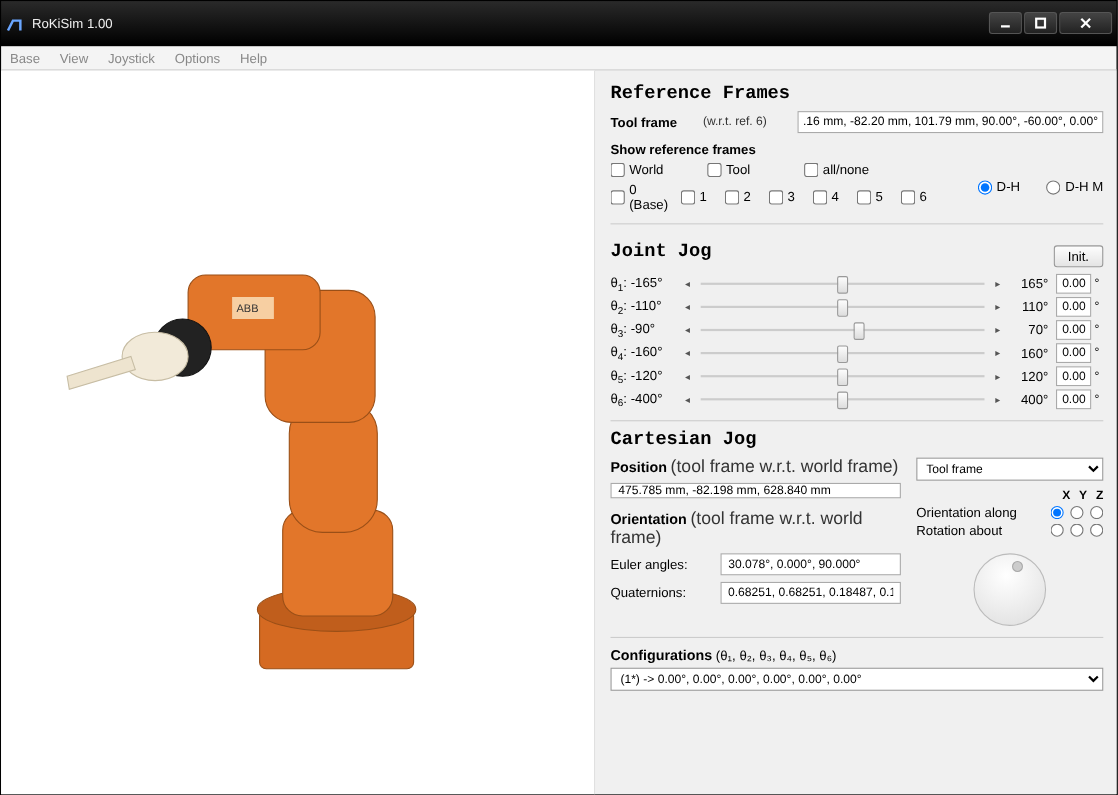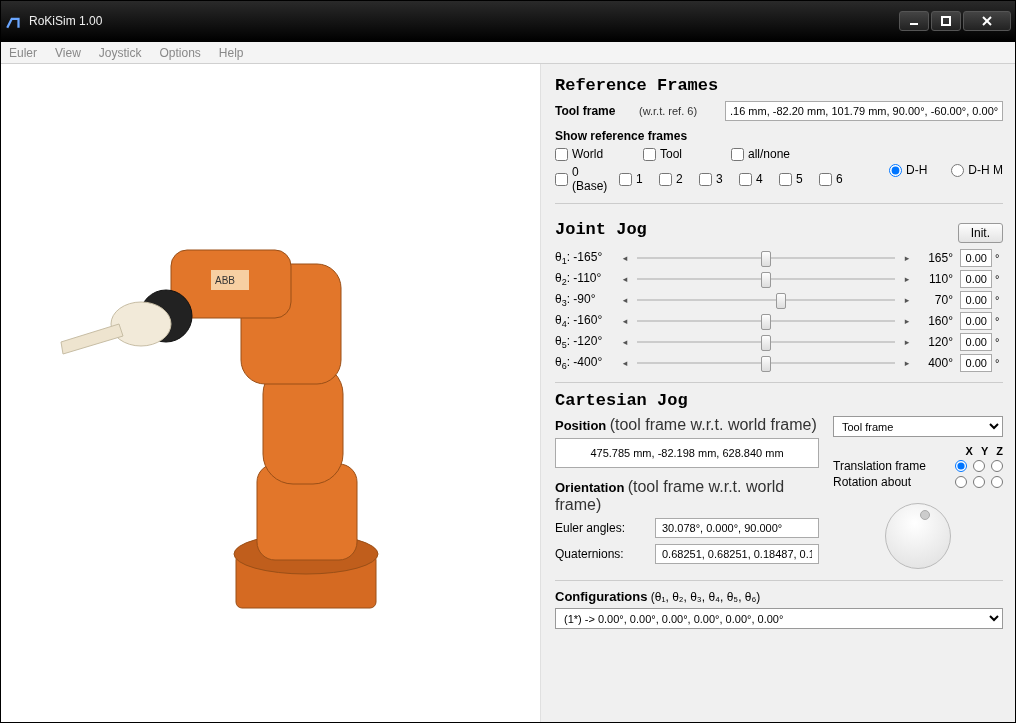--- a/index.html
+++ b/index.html
@@ -54,21 +54,21 @@
 .joint-max { width: 36px; text-align: right; font-size: 12px; }
 .joint-val { width: 32px; border: 1px solid #aaa; background: #fff; padding: 1px 4px; text-align: right; font-size: 11px; height: 18px; margin-left: 4px; }
 .deg { width: 8px; font-size: 11px; }
 
 .cart-row { display: flex; gap: 14px; }
 .cart-left { flex: 1; }
 .cart-right { width: 170px; }
 .pos-label { font-size: 12px; margin-bottom: 4px; }
 .pos-label b { font-weight: bold; font-size: 13px; }
 .pos-hint { font-size: 16px; color: #333; }
-.wide-input { width: 100%; border: 1px solid #aaa; background: #fff; padding: 3px 6px; font-size: 11px; height: 30px; margin-bottom: 10px; text-align: center; }
+.wide-input { width: 100%; border: 1px solid #aaa; background: #fff; padding: 3px 6px; font-size: 11px; height: 14px; margin-bottom: 10px; }
 .pair-row { display: flex; align-items: center; gap: 10px; margin-bottom: 6px; }
 .pair-label { width: 90px; font-size: 12px; }
 .pair-input { flex: 1; border: 1px solid #aaa; background: #fff; padding: 2px 6px; font-size: 11px; height: 20px; }
 select.wide-sel { width: 100%; border: 1px solid #999; background: #fff; font-size: 11px; height: 21px; padding: 0 4px; }
 .xyz-head { display: flex; justify-content: flex-end; gap: 8px; font-size: 11px; font-weight: bold; }
 .xyz-row { display: flex; justify-content: space-between; align-items: center; font-size: 12px; margin-top: 2px; }
 .xyz-row .dots { display: flex; gap: 6px; }
 .rdot { width: 12px; height: 12px; }
 .knob { width: 66px; height: 66px; border-radius: 50%; background: radial-gradient(circle at 45% 30%, #fff, #ddd); border: 1px solid #bbb; margin: 14px auto 0 auto; position: relative; }
 .knob::after { content: ""; position: absolute; width: 8px; height: 8px; border-radius: 50%; background: #ccc; border: 1px solid #aaa; top: 6px; left: 34px; }
@@ -102,21 +102,21 @@
       </div>
   <div class="winbtn close">
         <svg viewBox="0 0 12 12">
           <line x1="2" y1="2" x2="10" y2="10"></line>
           <line x1="10" y1="2" x2="2" y2="10"></line>
         </svg>
       </div>
 </div>
 
 <div class="menubar">
-  <span class="menu-item">Euler</span>
+  <span class="menu-item">Base</span>
   <span class="menu-item">View</span>
   <span class="menu-item">Joystick</span>
   <span class="menu-item">Options</span>
   <span class="menu-item">Help</span>
 </div>
 
 <div class="client">
   <div class="viewport">
     <svg class="robot-svg" width="540" height="660" viewBox="0 0 540 660">
 
@@ -309,21 +309,21 @@
       <div class="cart-right">
         <select class="wide-sel">
           <option>Tool frame</option>
         </select>
         <div class="xyz-head" style="margin-top:8px;">
           <span>X</span>
           <span>Y</span>
           <span>Z</span>
         </div>
         <div class="xyz-row">
-          <span>Translation frame</span>
+          <span>Orientation along</span>
           <span class="dots">
             <input type="radio" class="rdot" name="ta" checked="" style="">
             <input type="radio" class="rdot" name="ta" style="">
             <input type="radio" class="rdot" name="ta" style="">
           </span>
         </div>
         <div class="xyz-row">
           <span>Rotation about</span>
           <span class="dots">
             <input type="radio" class="rdot" name="ra" style="">

